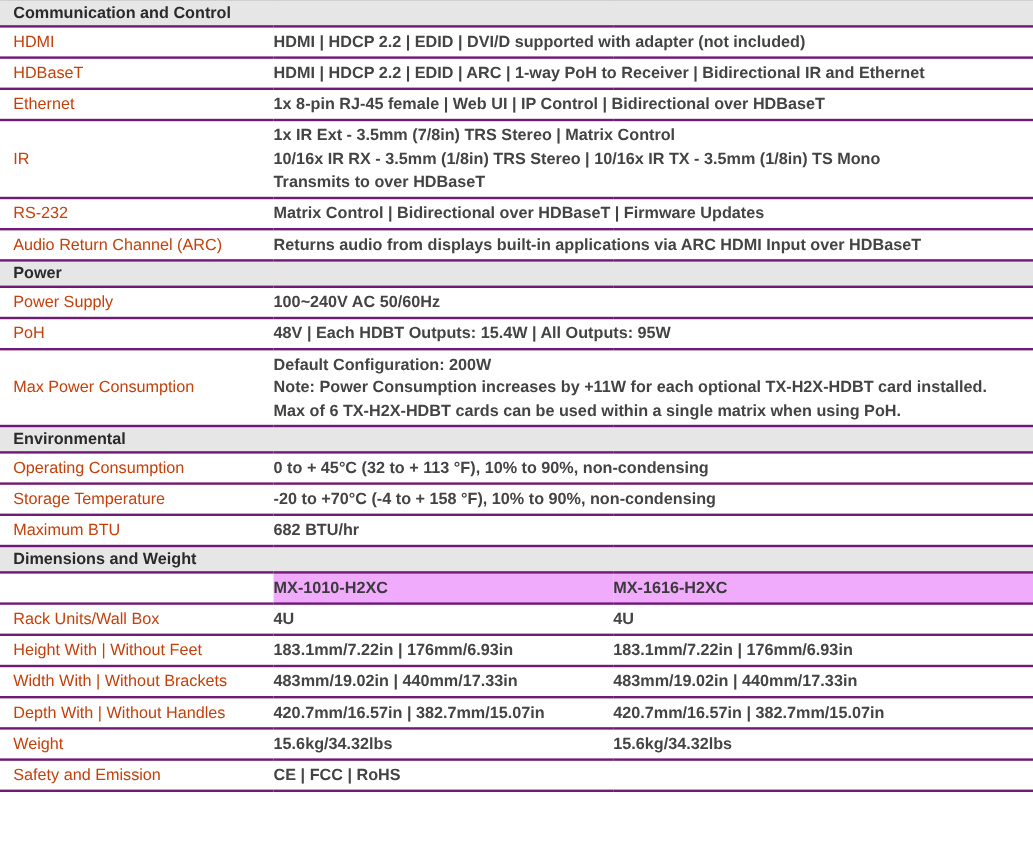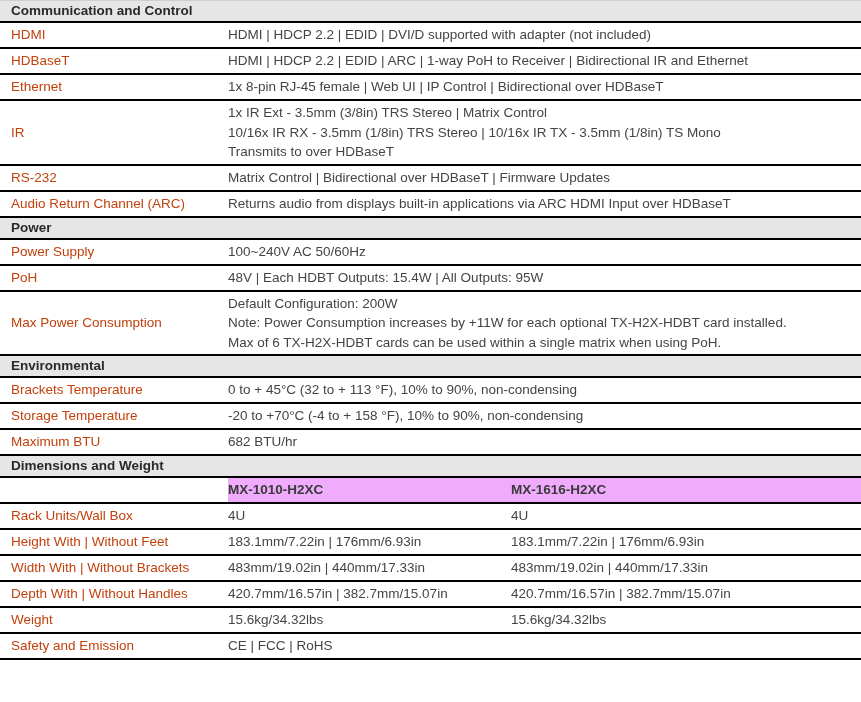--- a/index.html
+++ b/index.html
@@ -17,31 +17,31 @@
   table.specs {
     border-collapse: collapse;
     width: 861px;
     table-layout: fixed;
     border-top: 1px solid #cfcfcf;
   }
   table.specs col.c1 { width: 228px; }
   table.specs col.c2 { width: 283px; }
   table.specs col.c3 { width: 350px; }
   table.specs td {
-    border-bottom: 2px solid #000000;
+    border-bottom: 2px solid #701a75;
     padding: 0 0 0 11px;
     height: 24px;
     font-size: 13.5px;
     vertical-align: middle;
     line-height: 20px;
     white-space: nowrap;
   }
   table.specs td.val {
     padding-left: 0;
-    font-weight: normal;
+    font-weight: bold;
     color: #444444;
   }
   table.specs td.label {
     font-weight: normal;
     color: #c2410c;
   }
   tr.section td {
     background: #e6e6e6;
     font-weight: bold;
     color: #2a2a2a;
@@ -85,21 +85,21 @@
       <td class="label">HDBaseT</td>
       <td class="val" colspan="2">HDMI | HDCP 2.2 | EDID | ARC | 1-way PoH to Receiver | Bidirectional IR and Ethernet</td>
     </tr>
     <tr>
       <td class="label">Ethernet</td>
       <td class="val" colspan="2">1x 8-pin RJ-45 female | Web UI | IP Control | Bidirectional over HDBaseT</td>
     </tr>
     <tr class="multi">
       <td class="label">IR</td>
       <td class="val" colspan="2">
-        <span class="line">1x IR Ext - 3.5mm (3/8in) TRS Stereo | Matrix Control</span>
+        <span class="line">1x IR Ext - 3.5mm (7/8in) TRS Stereo | Matrix Control</span>
         <span class="line">10/16x IR RX - 3.5mm (1/8in) TRS Stereo | 10/16x IR TX - 3.5mm (1/8in) TS Mono</span>
         <span class="line">Transmits to over HDBaseT</span>
       </td>
     </tr>
     <tr>
       <td class="label">RS-232</td>
       <td class="val" colspan="2">Matrix Control | Bidirectional over HDBaseT | Firmware Updates</td>
     </tr>
     <tr>
       <td class="label">Audio Return Channel (ARC)</td>
@@ -123,21 +123,21 @@
         <span class="line">Default Configuration: 200W</span>
         <span class="line">Note: Power Consumption increases by +11W for each optional TX-H2X-HDBT card installed.</span>
         <span class="line">Max of 6 TX-H2X-HDBT cards can be used within a single matrix when using PoH.</span>
       </td>
     </tr>
 
     <tr class="section">
       <td colspan="3">Environmental</td>
     </tr>
     <tr>
-      <td class="label">Brackets Temperature</td>
+      <td class="label">Operating Consumption</td>
       <td class="val" colspan="2">0 to + 45°C (32 to + 113 °F), 10% to 90%, non-condensing</td>
     </tr>
     <tr>
       <td class="label">Storage Temperature</td>
       <td class="val" colspan="2">-20 to +70°C (-4 to + 158 °F), 10% to 90%, non-condensing</td>
     </tr>
     <tr>
       <td class="label">Maximum BTU</td>
       <td class="val" colspan="2">682 BTU/hr</td>
     </tr>

